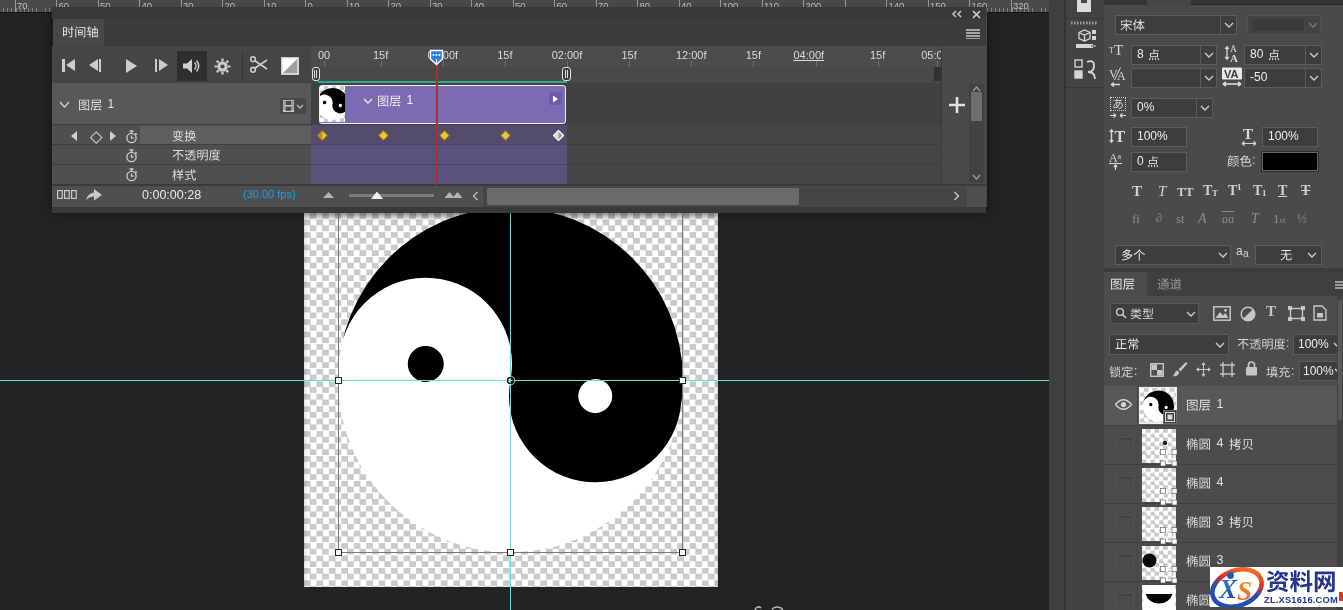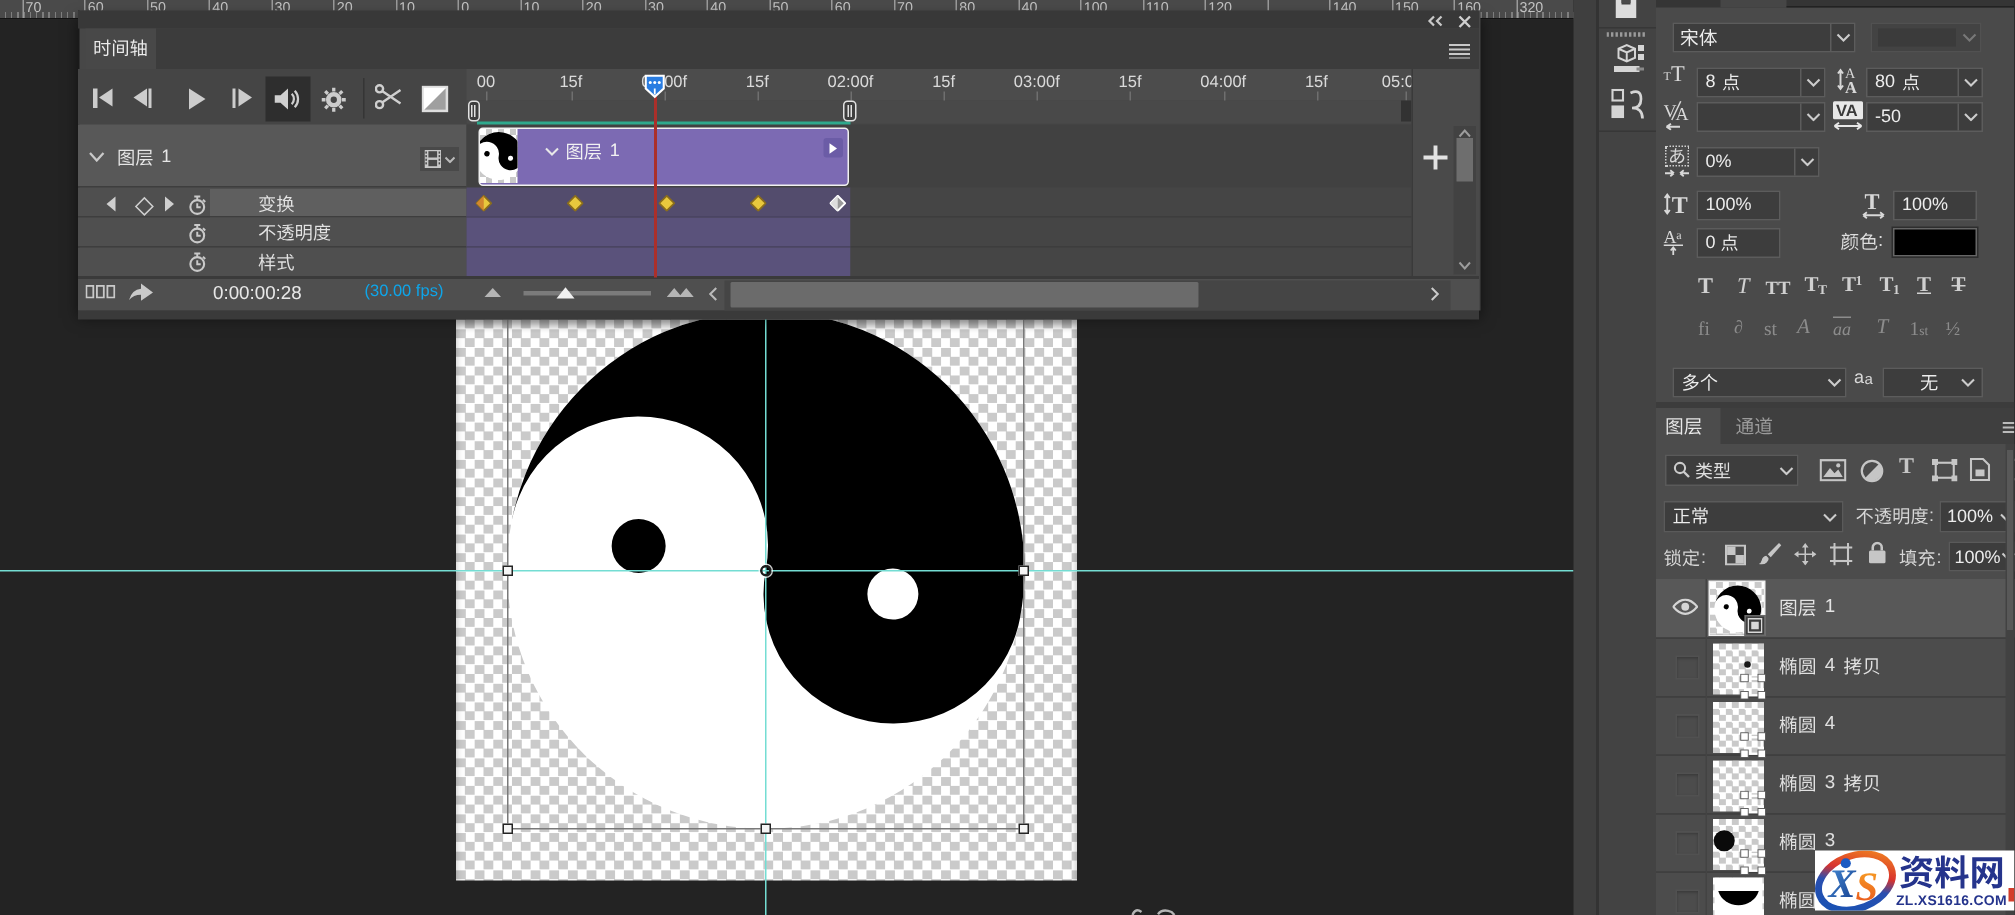--- a/index.html
+++ b/index.html
@@ -84,21 +84,21 @@
 <span style="position:absolute;left:598.0px;top:0px;font-size:9.5px;color:#c2c2c2;z-index:1">70</span>
 <div style="position:absolute;left:637.0px;top:0px;width:1px;height:12px;background:#9a9a9a;z-index:1"></div>
 <span style="position:absolute;left:639.5px;top:0px;font-size:9.5px;color:#c2c2c2;z-index:1">80</span>
 <div style="position:absolute;left:678.5px;top:0px;width:1px;height:12px;background:#9a9a9a;z-index:1"></div>
 <span style="position:absolute;left:681.0px;top:0px;font-size:9.5px;color:#c2c2c2;z-index:1">40</span>
 <div style="position:absolute;left:720.0px;top:0px;width:1px;height:12px;background:#9a9a9a;z-index:1"></div>
 <span style="position:absolute;left:722.5px;top:0px;font-size:9.5px;color:#c2c2c2;z-index:1">100</span>
 <div style="position:absolute;left:761.5px;top:0px;width:1px;height:12px;background:#9a9a9a;z-index:1"></div>
 <span style="position:absolute;left:764.0px;top:0px;font-size:9.5px;color:#c2c2c2;z-index:1">110</span>
 <div style="position:absolute;left:803.0px;top:0px;width:1px;height:12px;background:#9a9a9a;z-index:1"></div>
-<span style="position:absolute;left:805.5px;top:0px;font-size:9.5px;color:#c2c2c2;z-index:1">120</span>
+<span style="position:absolute;left:805.5px;top:0px;font-size:9.5px;color:#c2c2c2;z-index:1">200</span>
 <div style="position:absolute;left:844.5px;top:0px;width:1px;height:12px;background:#9a9a9a;z-index:1"></div>
 <span style="position:absolute;left:847.0px;top:12px;font-size:9.5px;color:#c2c2c2;z-index:1">130</span>
 <div style="position:absolute;left:886.0px;top:0px;width:1px;height:12px;background:#9a9a9a;z-index:1"></div>
 <span style="position:absolute;left:888.5px;top:0px;font-size:9.5px;color:#c2c2c2;z-index:1">140</span>
 <div style="position:absolute;left:927.5px;top:0px;width:1px;height:12px;background:#9a9a9a;z-index:1"></div>
 <span style="position:absolute;left:930.0px;top:0px;font-size:9.5px;color:#c2c2c2;z-index:1">150</span>
 <div style="position:absolute;left:969.0px;top:0px;width:1px;height:12px;background:#9a9a9a;z-index:1"></div>
 <span style="position:absolute;left:971.5px;top:0px;font-size:9.5px;color:#c2c2c2;z-index:1">160</span>
 <div style="position:absolute;left:1010.5px;top:0px;width:1px;height:12px;background:#9a9a9a;z-index:1"></div>
 <span style="position:absolute;left:1013.0px;top:0px;font-size:9.5px;color:#c2c2c2;z-index:1">320</span>
@@ -189,25 +189,25 @@
 <span style="position:absolute;left:358.6px;top:49px;font-size:11px;color:#dadada;width:44px;text-align:center;z-index:10;">15f</span>
 <div style="position:absolute;left:380.6px;top:61px;width:1px;height:6.5px;background:#6f6f6f;z-index:10;"></div>
 <span style="position:absolute;left:420.8px;top:49px;font-size:11px;color:#dadada;width:44px;text-align:center;z-index:10;">01:00f</span>
 <div style="position:absolute;left:442.8px;top:61px;width:1px;height:6.5px;background:#6f6f6f;z-index:10;"></div>
 <span style="position:absolute;left:482.9px;top:49px;font-size:11px;color:#dadada;width:44px;text-align:center;z-index:10;">15f</span>
 <div style="position:absolute;left:504.9px;top:61px;width:1px;height:6.5px;background:#6f6f6f;z-index:10;"></div>
 <span style="position:absolute;left:545px;top:49px;font-size:11px;color:#dadada;width:44px;text-align:center;z-index:10;">02:00f</span>
 <div style="position:absolute;left:567px;top:61px;width:1px;height:6.5px;background:#6f6f6f;z-index:10;"></div>
 <span style="position:absolute;left:607.1px;top:49px;font-size:11px;color:#dadada;width:44px;text-align:center;z-index:10;">15f</span>
 <div style="position:absolute;left:629.1px;top:61px;width:1px;height:6.5px;background:#6f6f6f;z-index:10;"></div>
-<span style="position:absolute;left:669.2px;top:49px;font-size:11px;color:#dadada;width:44px;text-align:center;z-index:10;">03:00f</span>
+<span style="position:absolute;left:669.2px;top:49px;font-size:11px;color:#dadada;width:44px;text-align:center;z-index:10;">12:00f</span>
 <div style="position:absolute;left:691.2px;top:61px;width:1px;height:6.5px;background:#6f6f6f;z-index:10;"></div>
 <span style="position:absolute;left:731.4px;top:49px;font-size:11px;color:#dadada;width:44px;text-align:center;z-index:10;">15f</span>
 <div style="position:absolute;left:753.4px;top:61px;width:1px;height:6.5px;background:#6f6f6f;z-index:10;"></div>
-<span style="position:absolute;left:793.5px;top:49px;font-size:11px;color:#dadada;width:44px;text-align:center;z-index:10;">04:00f</span>
+<span style="position:absolute;left:793.5px;top:49px;font-size:11px;color:#dadada;width:44px;text-align:left;z-index:10;text-decoration:underline;">04:00f</span>
 <div style="position:absolute;left:815.5px;top:61px;width:1px;height:6.5px;background:#6f6f6f;z-index:10;"></div>
 <span style="position:absolute;left:855.6px;top:49px;font-size:11px;color:#dadada;width:44px;text-align:center;z-index:10;">15f</span>
 <div style="position:absolute;left:877.6px;top:61px;width:1px;height:6.5px;background:#6f6f6f;z-index:10;"></div>
 <span style="position:absolute;left:914.5px;top:49px;font-size:11px;color:#dadada;width:44px;text-align:center;z-index:10;">05:00f</span>
 <div style="position:absolute;left:936.5px;top:61px;width:1px;height:6.5px;background:#6f6f6f;z-index:10;"></div>
 <div style="position:absolute;left:311px;top:67px;width:675px;height:15px;background:#494949;z-index:10;"></div>
 <div style="position:absolute;left:934px;top:67px;width:7px;height:14px;background:#323232;z-index:10;"></div>
 <div style="position:absolute;left:318px;top:81.3px;width:249px;height:1.7px;background:#2fa98d;z-index:11;"></div>
 <div style="position:absolute;left:311.5px;top:67px;width:8.5px;height:13.5px;background:#3e3e3e;border:1.4px solid #e2e2e2;border-radius:3px;box-sizing:border-box;z-index:11;"></div>
 <div style="position:absolute;left:314.3px;top:70px;width:1.2px;height:7.5px;background:#e2e2e2;z-index:12;"></div>

